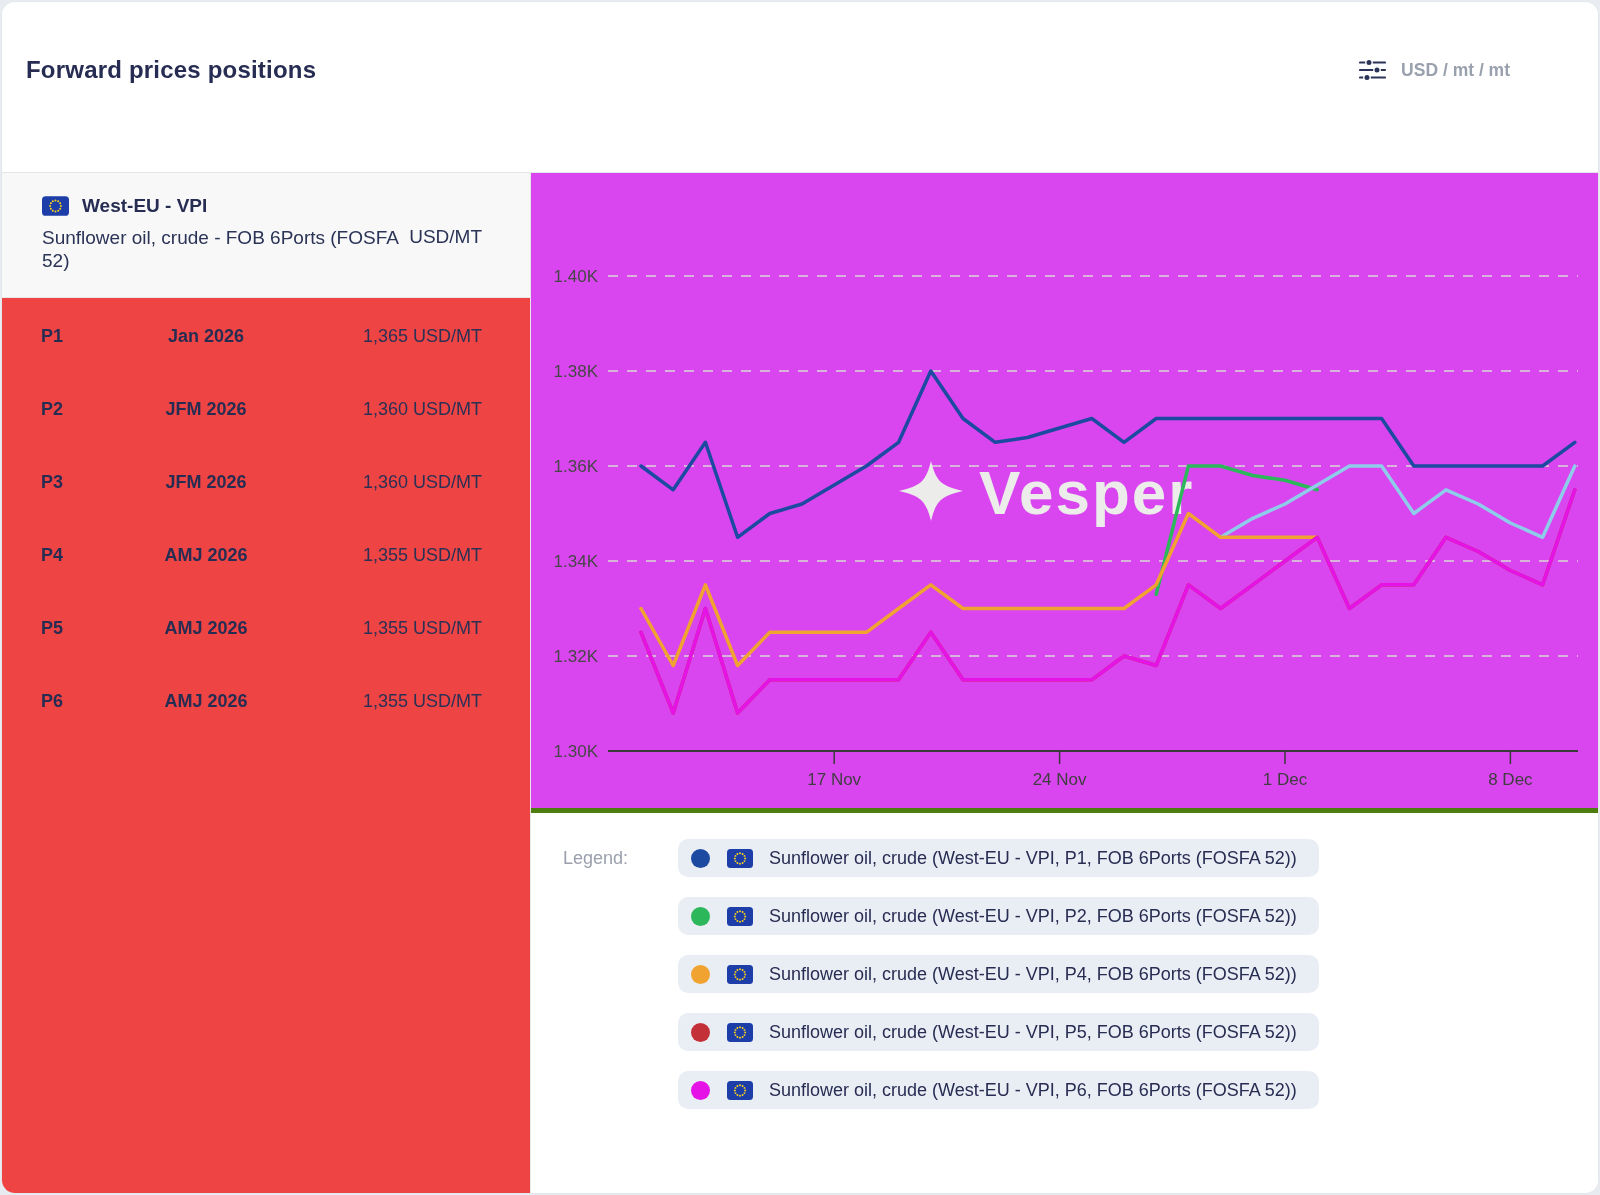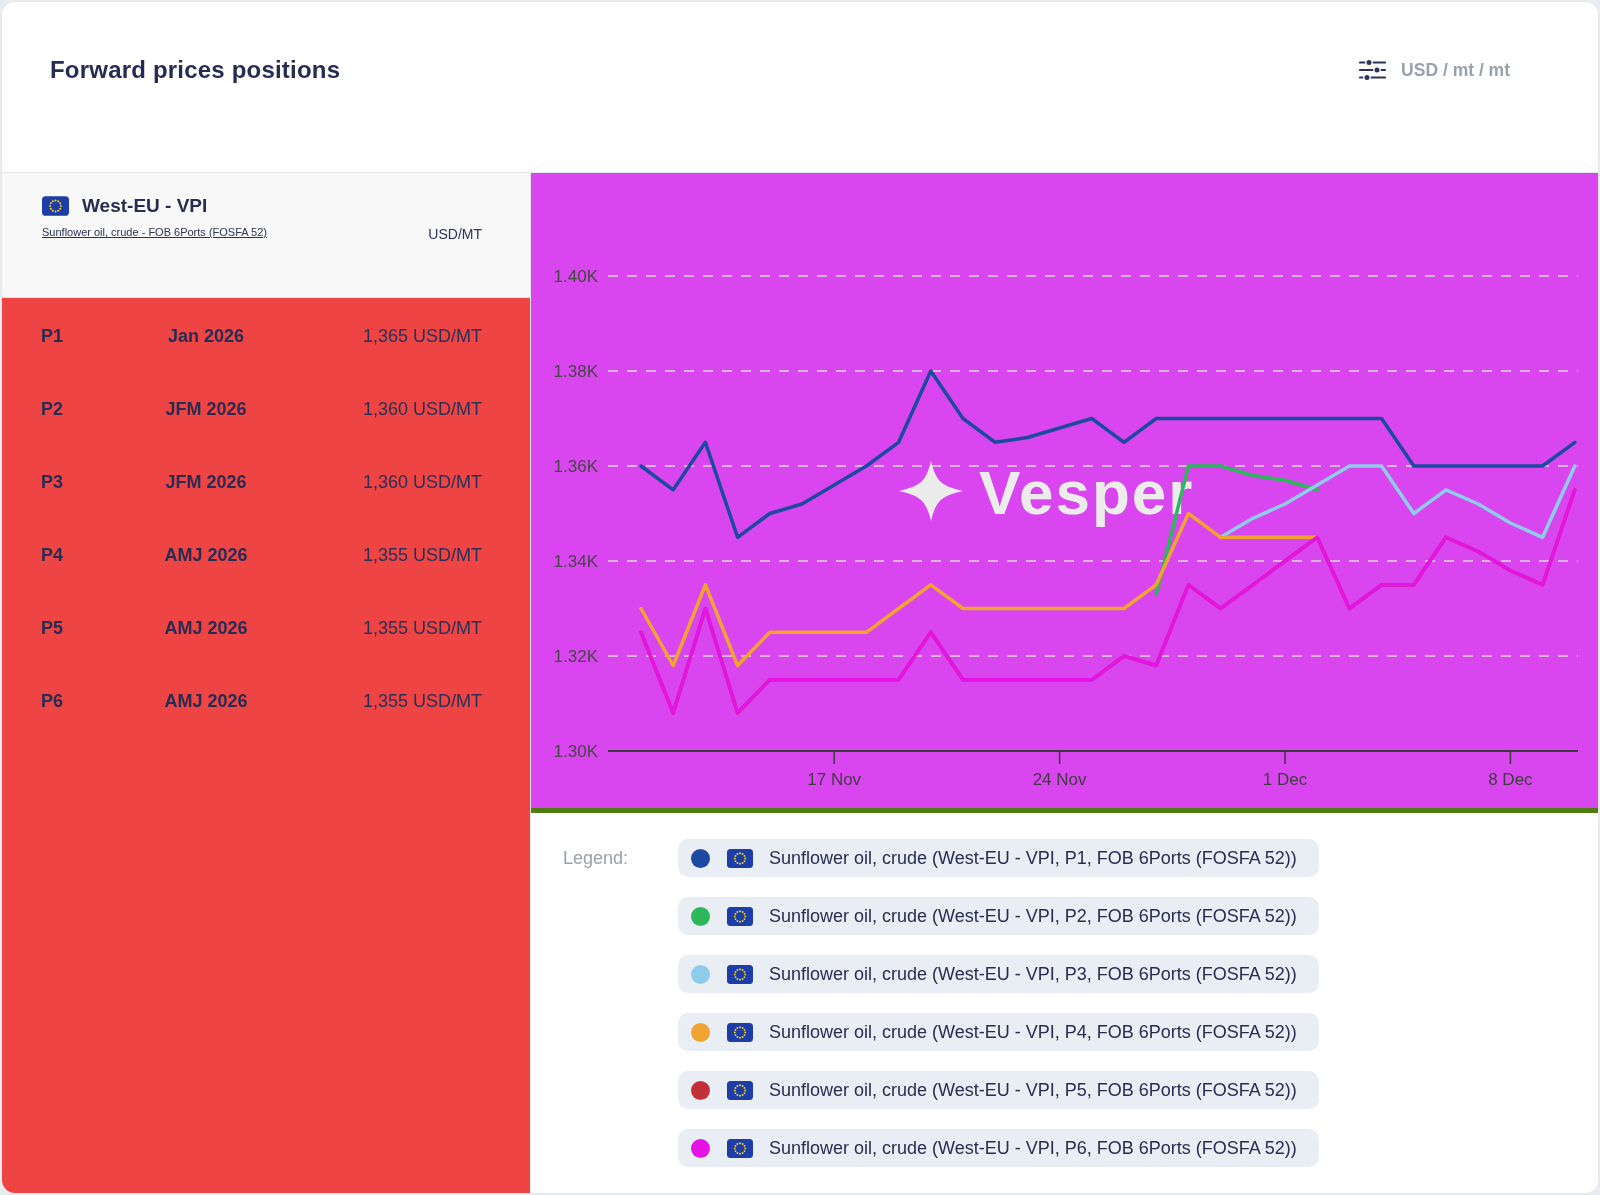--- a/index.html
+++ b/index.html
@@ -14,21 +14,21 @@
     width:1598px; height:1193px;
     margin:1px;
     background:#ffffff;
     border:1px solid #e3e6ea;
     border-radius:14px;
     overflow:hidden;
   }
   
   .card-header { position:relative; height:171px; background:#fff; border-bottom:1px solid #e5e6e9; }
   .page-title {
-    position:absolute; left:48px; top:54px;
+    position:absolute; left:24px; top:54px;
     font-size:24px; font-weight:700; letter-spacing:.2px; color:#272d52;
   }
   .unit-ctrl {
     position:absolute; right:88px; top:56px;
     display:flex; align-items:center; gap:15px;
     cursor:pointer;
   }
   .unit-ctrl svg { display:block; }
   .unit-label { font-size:17.5px; color:#9aa1ae;font-weight:bold; }
   
@@ -38,22 +38,22 @@
   
   .product-head {
     height:125px;
     background:#f7f8f7;
     border-bottom:1px solid #e7e7e9;
     padding:22px 48px 0 40px;
   }
   .product-head-title { display:flex; align-items:center; gap:13px; }
   .product-name { font-size:19px; font-weight:700; color:#272d52; }
   .product-sub { margin-top:9px; display:flex; justify-content:space-between; }
-  .product-desc { width:358px; font-size:11px; line-height:1.22; color:#2b3357;text-decoration:underline; }
-  .product-unit { font-size:14px; color:#2b3357; }
+  .product-desc { width:358px; font-size:19px; line-height:1.22; color:#2b3357; }
+  .product-unit { font-size:19px; color:#2b3357; }
   
   .pos-table { padding-top:2px; }
   .pos-row {
     height:73px;
     display:flex; align-items:center;
     padding:0 48px 0 39px;
     cursor:pointer;
   }
   .pos-code { width:70px; font-size:18px; font-weight:700; }
   .pos-period { width:190px; text-align:center; font-size:18px; font-weight:700; }
@@ -249,27 +249,20 @@
           </div>
 
           <div class="legend-item">
             <span class="legend-dot" style="background: rgb(44, 184, 90);"></span>
             <svg class="eu-flag legend-flag" width="26" height="19">
                 <use href="#eu-flag-sym"></use>
               </svg>
             <span class="legend-text">Sunflower oil, crude (West-EU - VPI, P2, FOB 6Ports (FOSFA 52))</span>
           </div>
 
-          <div class="legend-item">
-            <span class="legend-dot" style="background: rgb(142, 205, 234);"></span>
-            <svg class="eu-flag legend-flag" width="26" height="19">
-                <use href="#eu-flag-sym"></use>
-              </svg>
-            <span class="legend-text">Sunflower oil, crude (West-EU - VPI, P3, FOB 6Ports (FOSFA 52))</span>
-          </div>
 
           <div class="legend-item">
             <span class="legend-dot" style="background: rgb(240, 163, 49);"></span>
             <svg class="eu-flag legend-flag" width="26" height="19">
                 <use href="#eu-flag-sym"></use>
               </svg>
             <span class="legend-text">Sunflower oil, crude (West-EU - VPI, P4, FOB 6Ports (FOSFA 52))</span>
           </div>
 
           <div class="legend-item">

